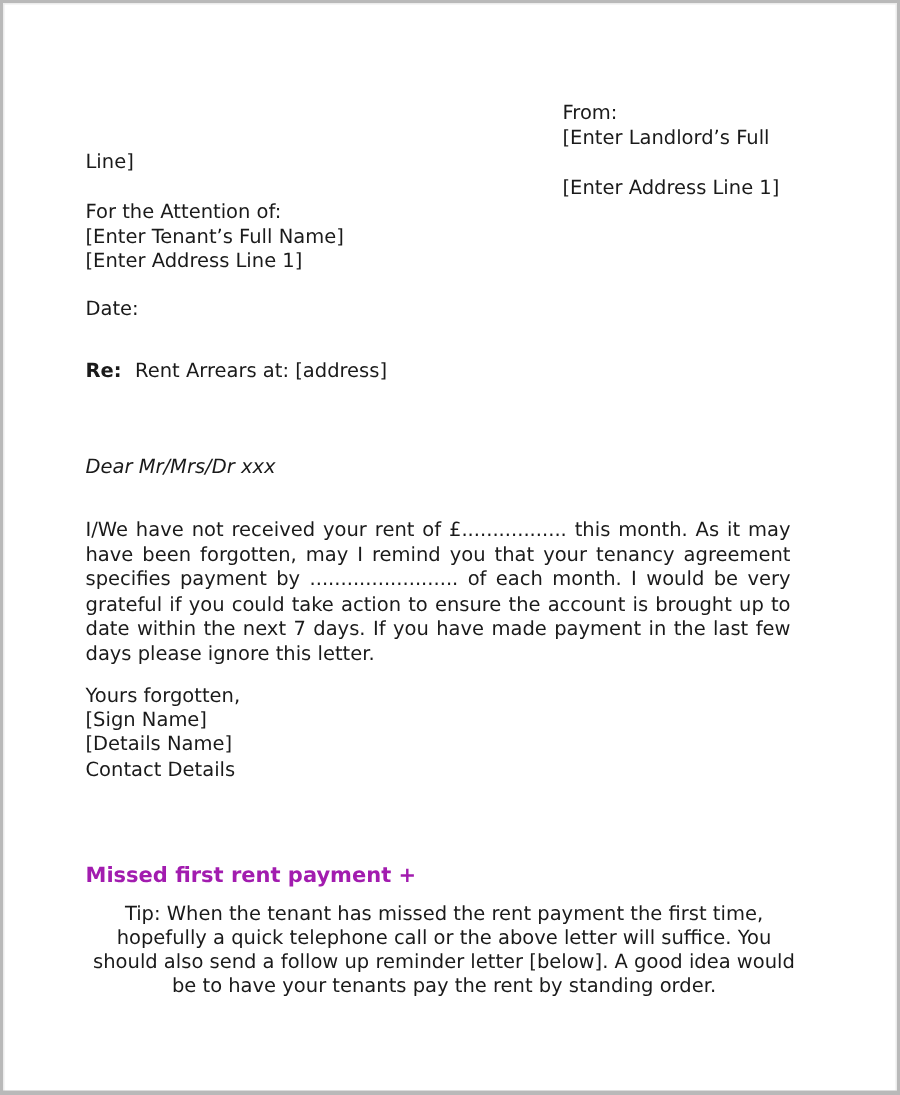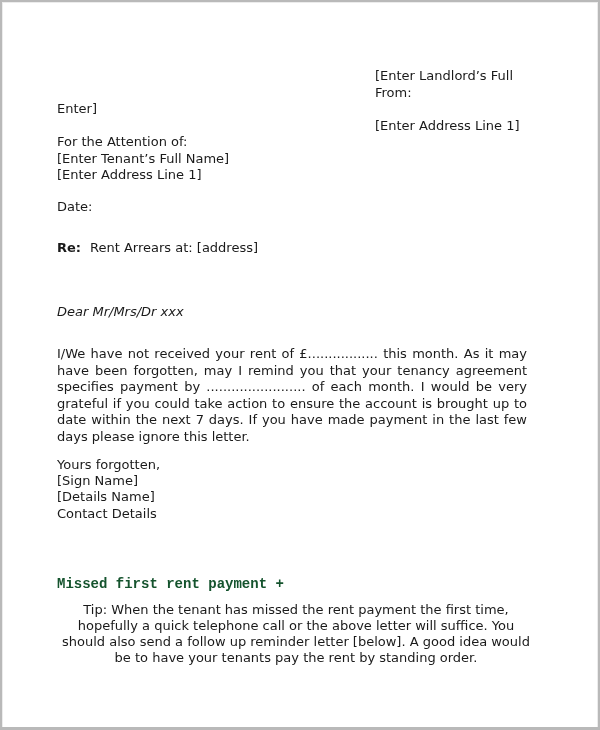--- a/index.html
+++ b/index.html
@@ -42,39 +42,38 @@
   p.par2 { margin-top: 15px; }
   .signoff {
     margin-top: 12px;
     line-height: 16.2px;
   }
   h2.section-heading {
     margin: 53px 0 0 0;
     font-size: 14px;
     line-height: 18px;
     font-weight: bold;
-    color: #14532d;
-    font-family: Liberation Mono, monospace;
+    color: #a21caf;
   }
   p.tip {
     width: 478px;
     margin: 9px 0 0 0;
     line-height: 16.2px;
     text-align: center;
   }
 </style>
 </head>
 <body>
 
 <div class="page">
 
   <div class="address-block">
+    <div class="line col2">From:</div>
     <div class="line col2">[Enter Landlord’s Full</div>
-    <div class="line col2">From:</div>
-    <div class="line">Enter]</div>
+    <div class="line">Line]</div>
     <div class="line col2">[Enter Address Line 1]</div>
     <div class="line">For the Attention of:</div>
     <div class="line">[Enter Tenant’s Full Name]</div>
     <div class="line">[Enter Address Line 1]</div>
   </div>
 
   <div class="date-line">Date:</div>
 
   <div class="re-line">
     <span class="bold">Re:</span><span class="re-subject">Rent Arrears at: [address]</span>

